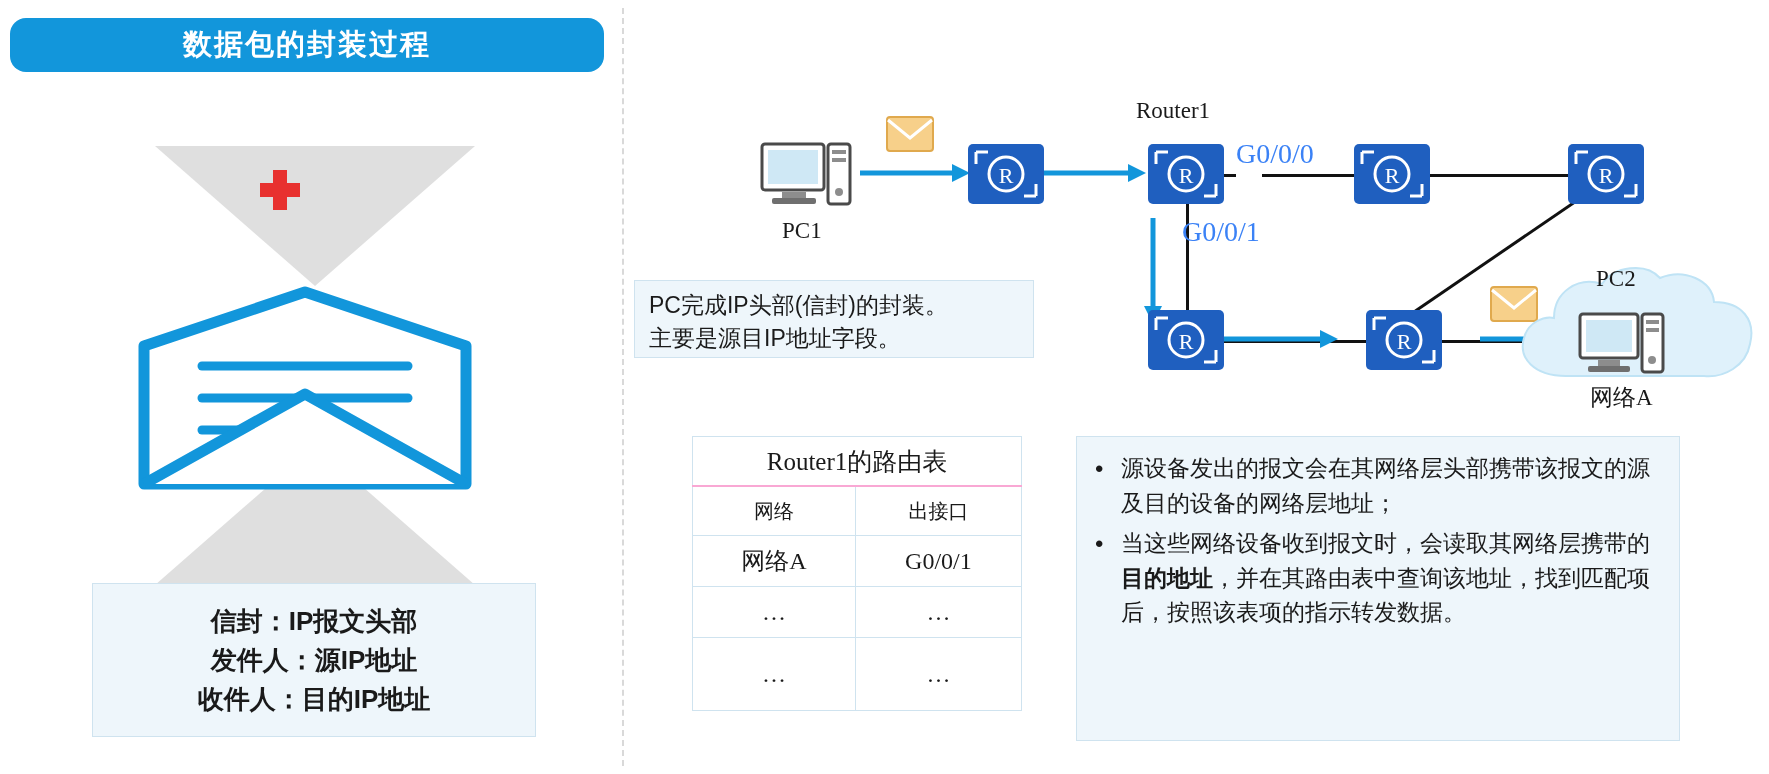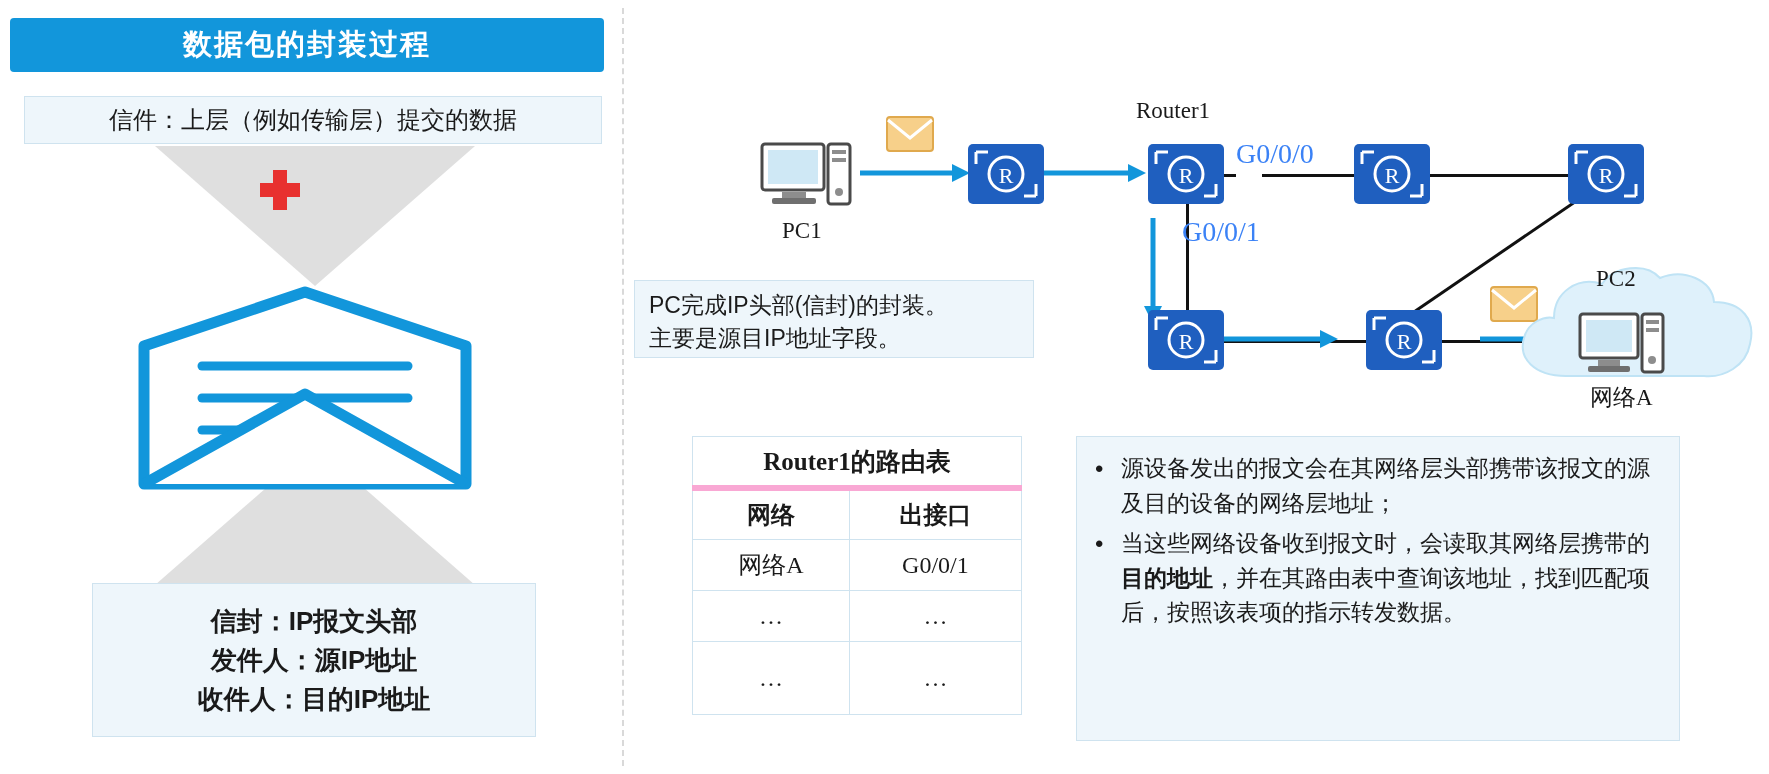--- a/index.html
+++ b/index.html
@@ -33,21 +33,21 @@
   .panel-header {
     position: absolute;
     background: #1296db;
     color: #ffffff;
     font-size: 29px;
     font-weight: bold;
     letter-spacing: 2px;
     display: flex;
     align-items: center;
     justify-content: center;
-    border-radius: 4px;
+    border-radius: 16px;
   }
   #left-header  { left: 10px;  top: 18px; width: 594px; height: 54px; }
   #right-header { left: 648px; top: 18px; width: 1112px; height: 54px; }
 
   
   .box-light {
     position: absolute;
     background: #eef6fb;
     border: 1px solid #cfe3ef;
     color: #1a1a1a;
@@ -174,28 +174,27 @@
   #route-table td, #route-table th {
     border: 1px solid #cfe3ef;
     text-align: center;
     color: #1a1a1a;
     font-weight: normal;
     font-family: "Liberation Serif", serif;
   }
   #route-table .cap {
     height: 46px;
     font-size: 25px;
-    border-bottom: 6px solid #f9a8d4;
-    font-weight: bold;
+    border-bottom: 2px solid #f9a8d4;
   }
   #route-table .hdr {
     height: 46px;
-    font-weight: bold;
+    font-weight: normal;
     font-family: "Liberation Sans", sans-serif;
-    font-size: 24px;
+    font-size: 20px;
   }
   #route-table .cell { height: 48px; }
   #route-table .cell-tall { height: 70px; }
 
   
   #bullets {
     position: absolute;
     left: 1076px; top: 436px;
     width: 604px; height: 305px;
     background: #eef6fb;
@@ -226,21 +225,20 @@
 </style>
 </head>
 <body>
 
 <div class="page">
 
   <div class="vdivider"></div>
 
   <div class="panel-header" id="left-header">数据包的封装过程</div>
 
-  <div class="box-light" id="letter-top">信件：上层（例如传输层）提交的数据</div>
 
   <div class="funnel" id="funnel-top"></div>
   <div class="funnel" id="funnel-bottom"></div>
 
   <svg id="red-cross" viewBox="0 0 44 44">
     <rect x="15" y="2" width="14" height="40" fill="#e8312f"></rect>
     <rect x="2" y="15" width="40" height="14" fill="#e8312f"></rect>
   </svg>
 
   <svg id="envelope" viewBox="0 0 350 205">

